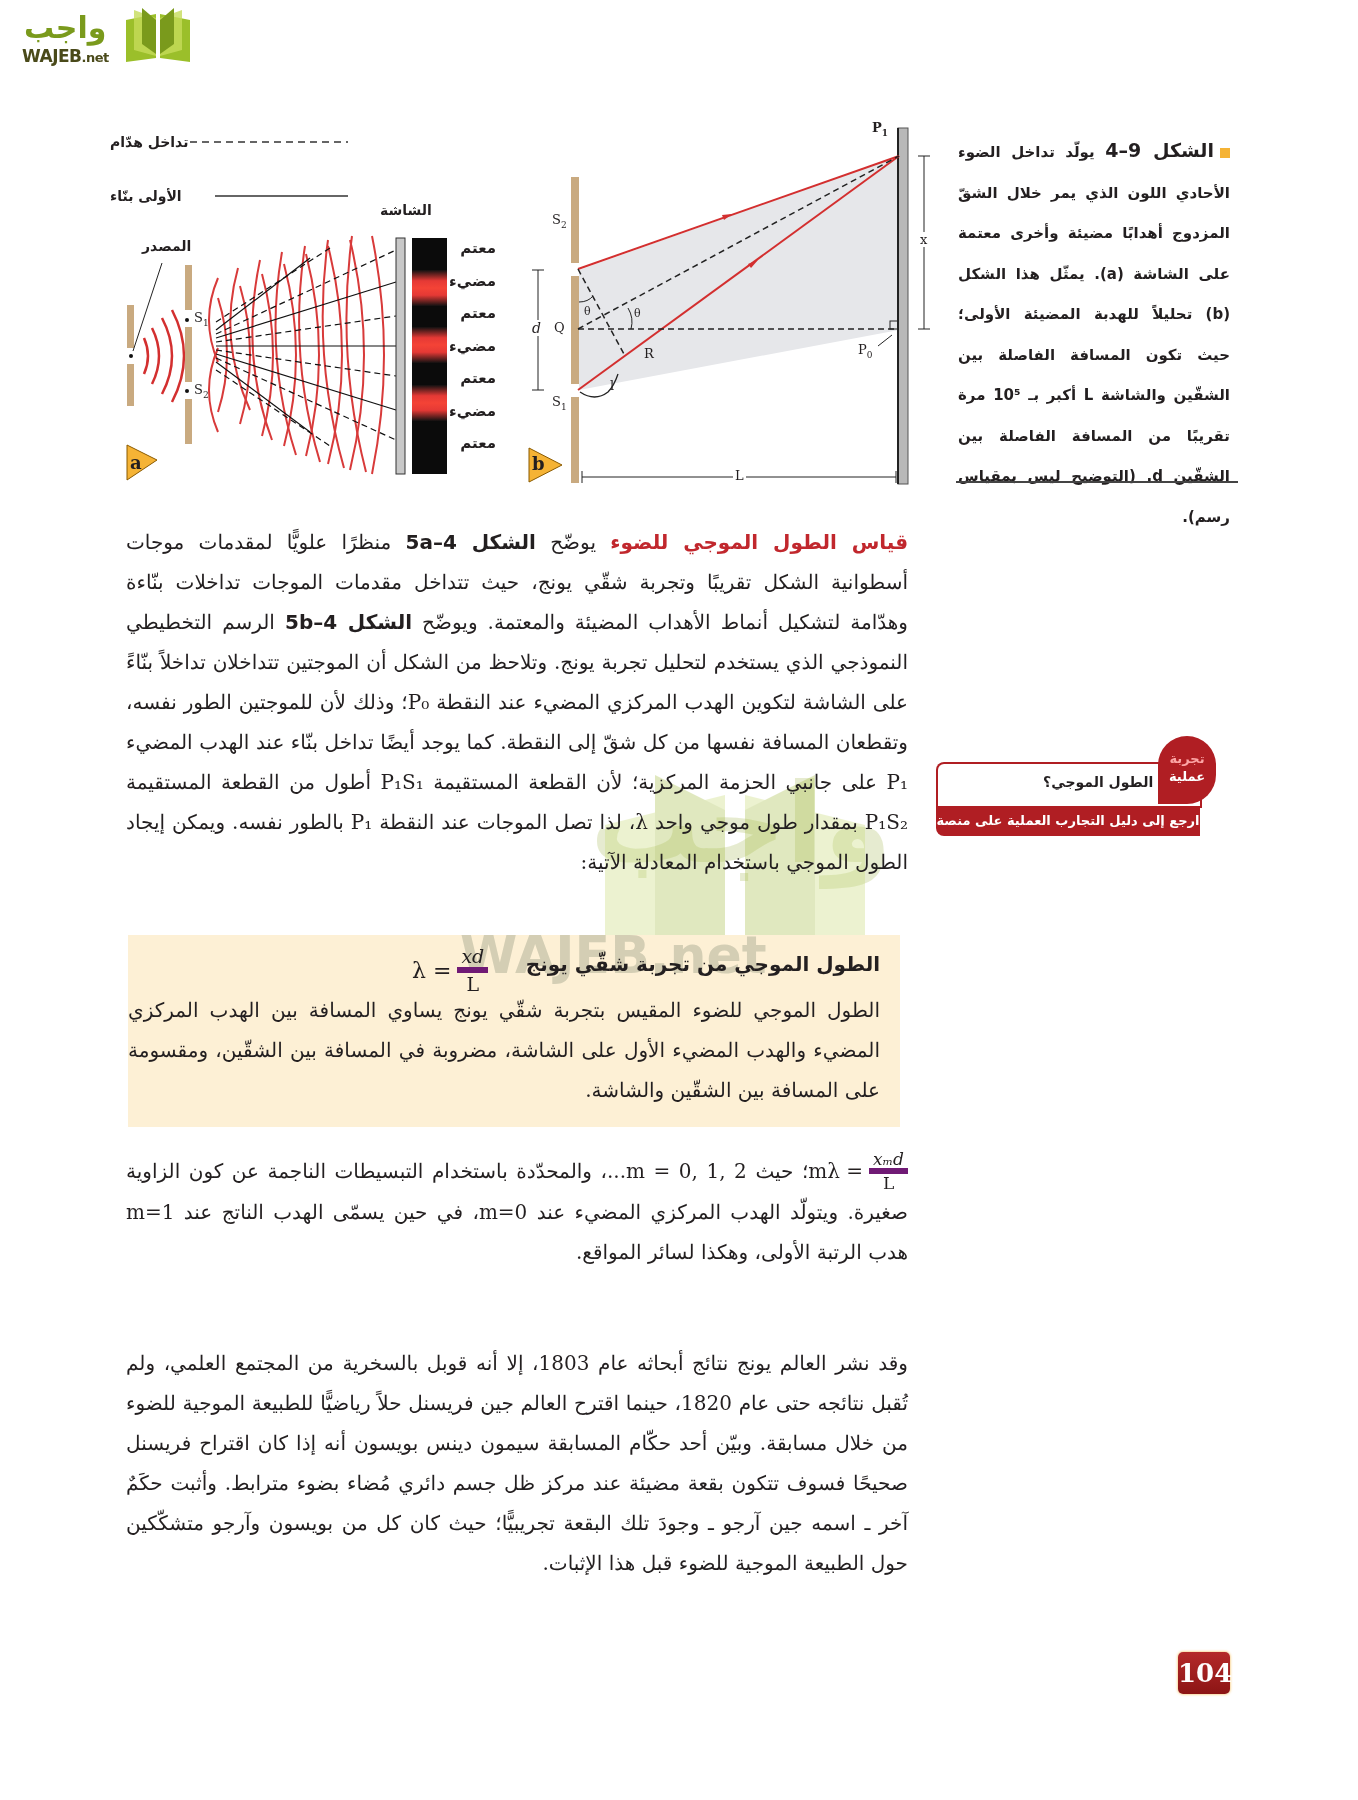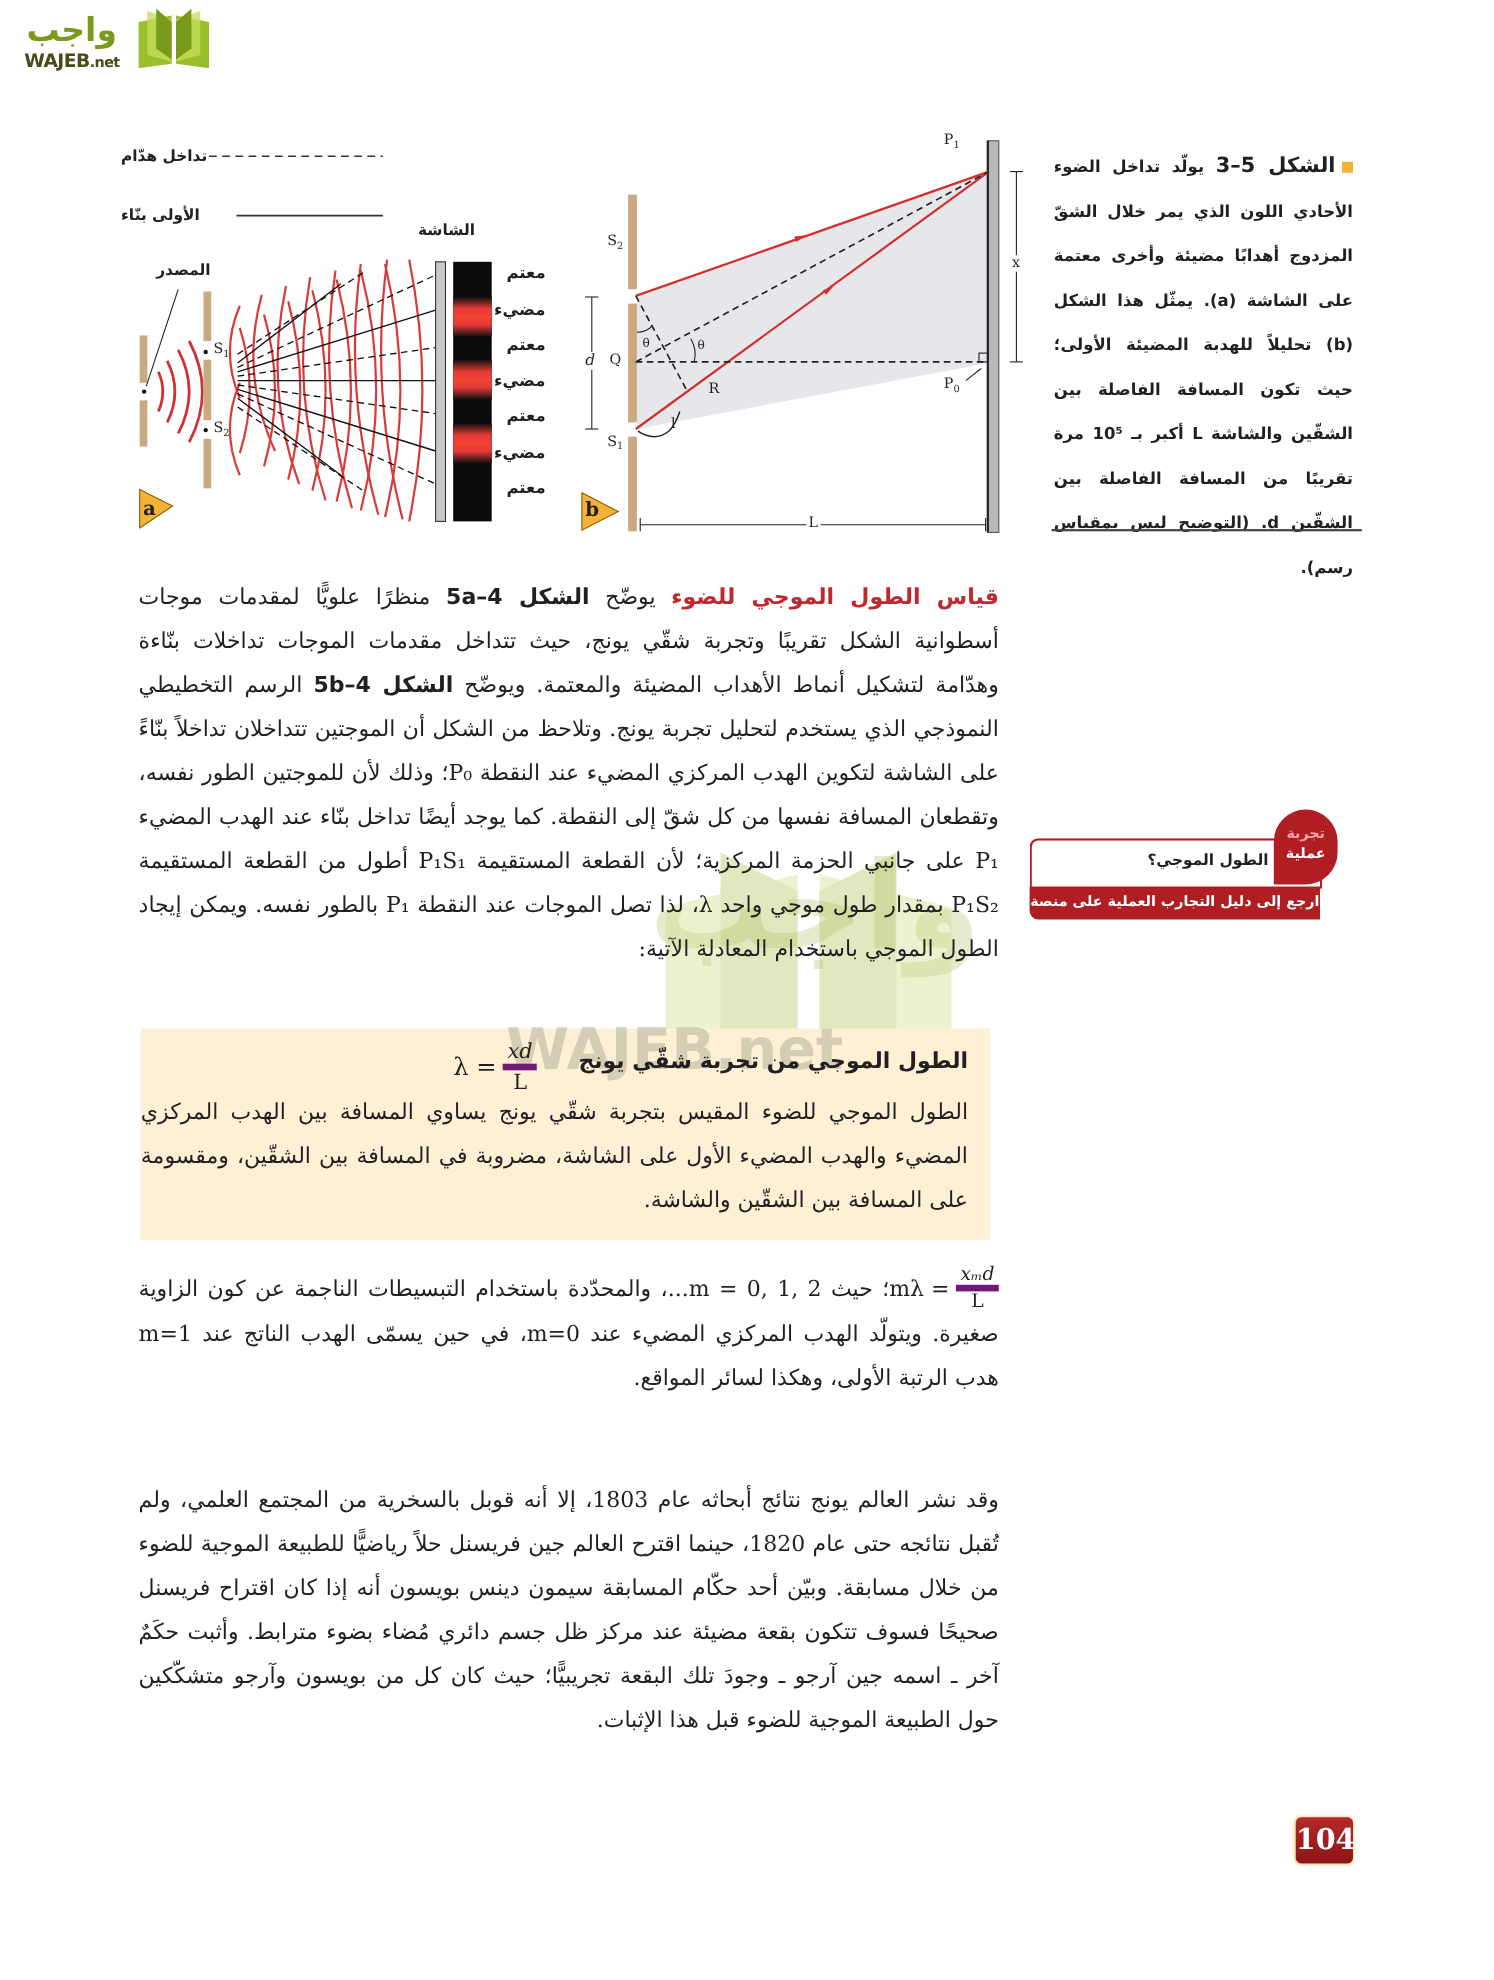--- a/index.html
+++ b/index.html
@@ -182,37 +182,37 @@
     <line x1="414" y1="36" x2="414" y2="209" stroke="#222" stroke-width="1"></line>
     <line x1="408" y1="36" x2="420" y2="36" stroke="#222"></line>
     <line x1="408" y1="209" x2="420" y2="209" stroke="#222"></line>
 
     <line x1="72" y1="357" x2="386" y2="357" stroke="#222" stroke-width="1"></line>
     <line x1="72" y1="351" x2="72" y2="363" stroke="#222"></line>
     <line x1="386" y1="351" x2="386" y2="363" stroke="#222"></line>
     <line x1="382" y1="215" x2="368" y2="226" stroke="#222" stroke-width="1"></line>
     <path d="M19 328 L52 345 L19 362 Z" fill="#f5b335" stroke="#8a5a00" stroke-width="1"></path>
   </svg>
-  <span class="abs" style="left:348px;top:0;font-size:13px;"><span>P</span><sub style="font-size:9px">1</sub></span>
+  <span class="abs" style="left:362px;top:0;font-size:13px;font-weight:bold;"><span>P</span><sub style="font-size:9px">1</sub></span>
   <span class="abs" style="left:42px;top:92px;font-size:13px;"><span>S</span><sub style="font-size:9px">2</sub></span>
   <span class="abs" style="left:42px;top:274px;font-size:13px;"><span>S</span><sub style="font-size:9px">1</sub></span>
   <span class="abs" style="left:44px;top:200px;font-size:13px;">Q</span>
   <span class="abs" style="left:22px;top:200px;font-size:14px;font-style:italic;background:#fff;">d</span>
   <span class="abs" style="left:134px;top:226px;font-size:13px;">R</span>
   <span class="abs" style="left:100px;top:258px;font-size:13px;">l</span>
   <span class="abs" style="left:74px;top:185px;font-size:11px;">θ</span>
   <span class="abs" style="left:124px;top:187px;font-size:11px;">θ</span>
   <span class="abs" style="left:348px;top:222px;font-size:13px;"><span>P</span><sub style="font-size:9px">0</sub></span>
   <span class="abs" style="left:410px;top:112px;font-size:13px;background:#fff;">x</span>
   <span class="abs" style="left:223px;top:348px;font-size:13px;background:#fff;padding:0 2px;">L</span>
   <span class="abs" style="left:22px;top:333px;font-weight:bold;font-size:18px;">b</span>
 </div>
 
 <div class="abs caption">
-  <span class="sq"></span><span class="fig">الشكل 5–3</span><span> يولّد تداخل الضوء الأحادي اللون الذي يمر خلال الشقّ المزدوج أهدابًا مضيئة وأخرى معتمة على الشاشة (a). يمثّل هذا الشكل (b) تحليلاً للهدبة المضيئة الأولى؛ حيث تكون المسافة الفاصلة بين الشقّين والشاشة L أكبر بـ 10⁵ مرة تقريبًا من المسافة الفاصلة بين الشقّين d. (التوضيح ليس بمقياس رسم).</span>
+  <span class="sq"></span><span class="fig">الشكل 9–4</span><span> يولّد تداخل الضوء الأحادي اللون الذي يمر خلال الشقّ المزدوج أهدابًا مضيئة وأخرى معتمة على الشاشة (a). يمثّل هذا الشكل (b) تحليلاً للهدبة المضيئة الأولى؛ حيث تكون المسافة الفاصلة بين الشقّين والشاشة L أكبر بـ 10⁵ مرة تقريبًا من المسافة الفاصلة بين الشقّين d. (التوضيح ليس بمقياس رسم).</span>
 </div>
 <div class="abs caption-rule"></div>
 
 <div class="abs wm-ar">واجب</div>
 <svg class="abs wm" width="300" height="270" viewBox="0 0 300 270">
   <path d="M20 60 L140 30 L140 250 L20 270 Z" fill="#c9dc7a"></path>
   <path d="M280 60 L160 30 L160 250 L280 270 Z" fill="#c9dc7a"></path>
   <path d="M70 10 L140 45 L140 240 L70 190 Z" fill="#a9c04a"></path>
   <path d="M230 10 L160 45 L160 240 L230 190 Z" fill="#a9c04a"></path>
 </svg>

